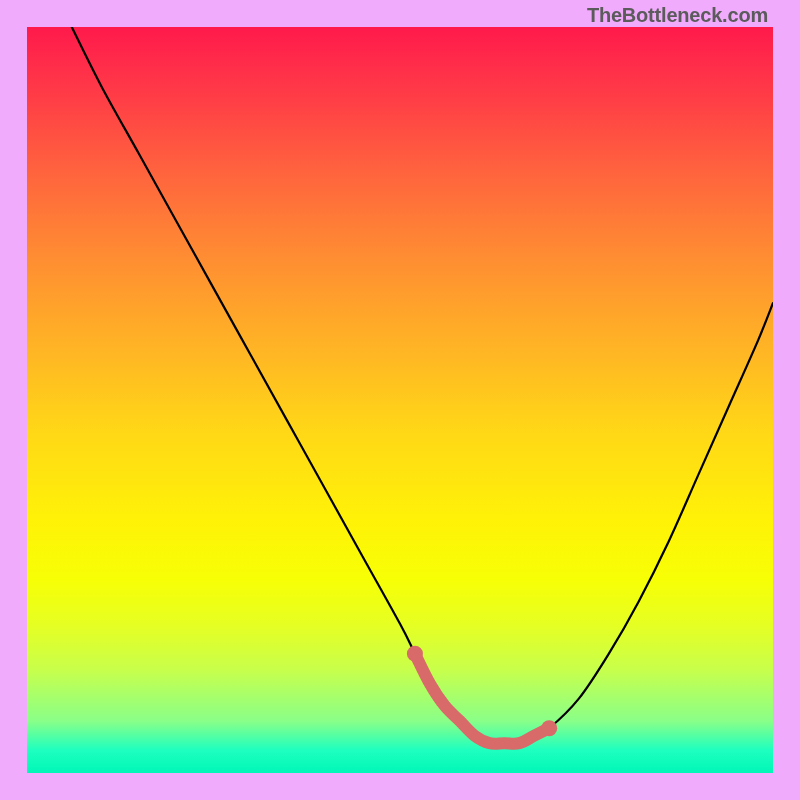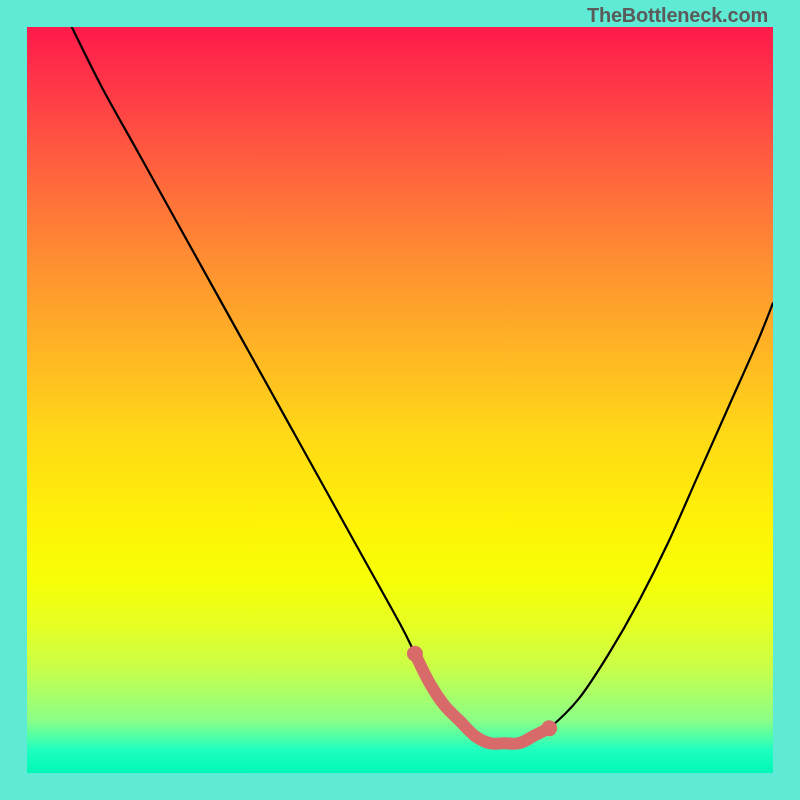--- a/index.html
+++ b/index.html
@@ -8,21 +8,21 @@
     width: 800px;
     height: 800px;
     overflow: hidden;
     background: #000;
     font-family: Arial, Helvetica, sans-serif;
   }
   .frame {
     position: relative;
     width: 800px;
     height: 800px;
-    background: #5eead4;
+    background: #f0abfc;
   }
   .plot-area {
     position: absolute;
     left: 27px;
     top: 27px;
     width: 746px;
     height: 746px;
     overflow: hidden;
   }
   .gradient {

